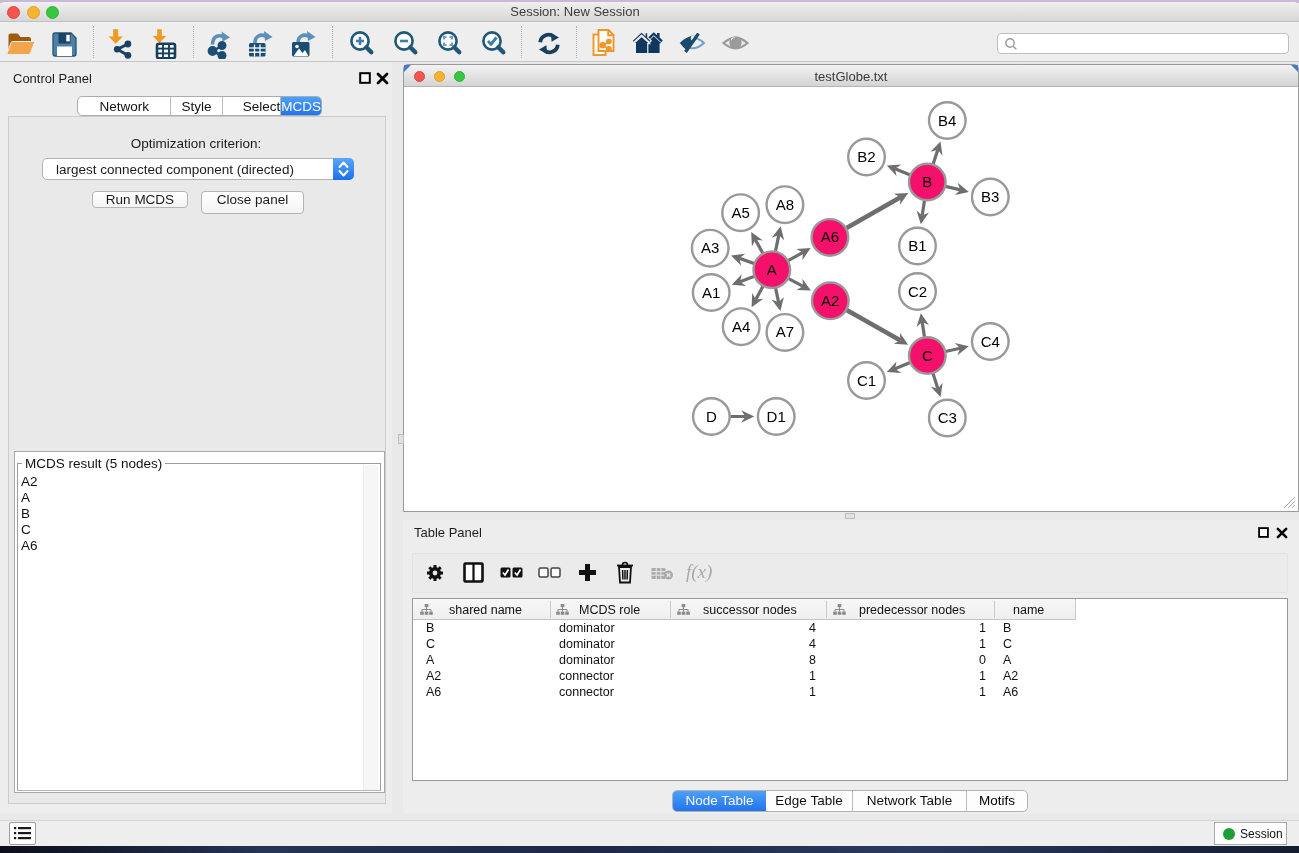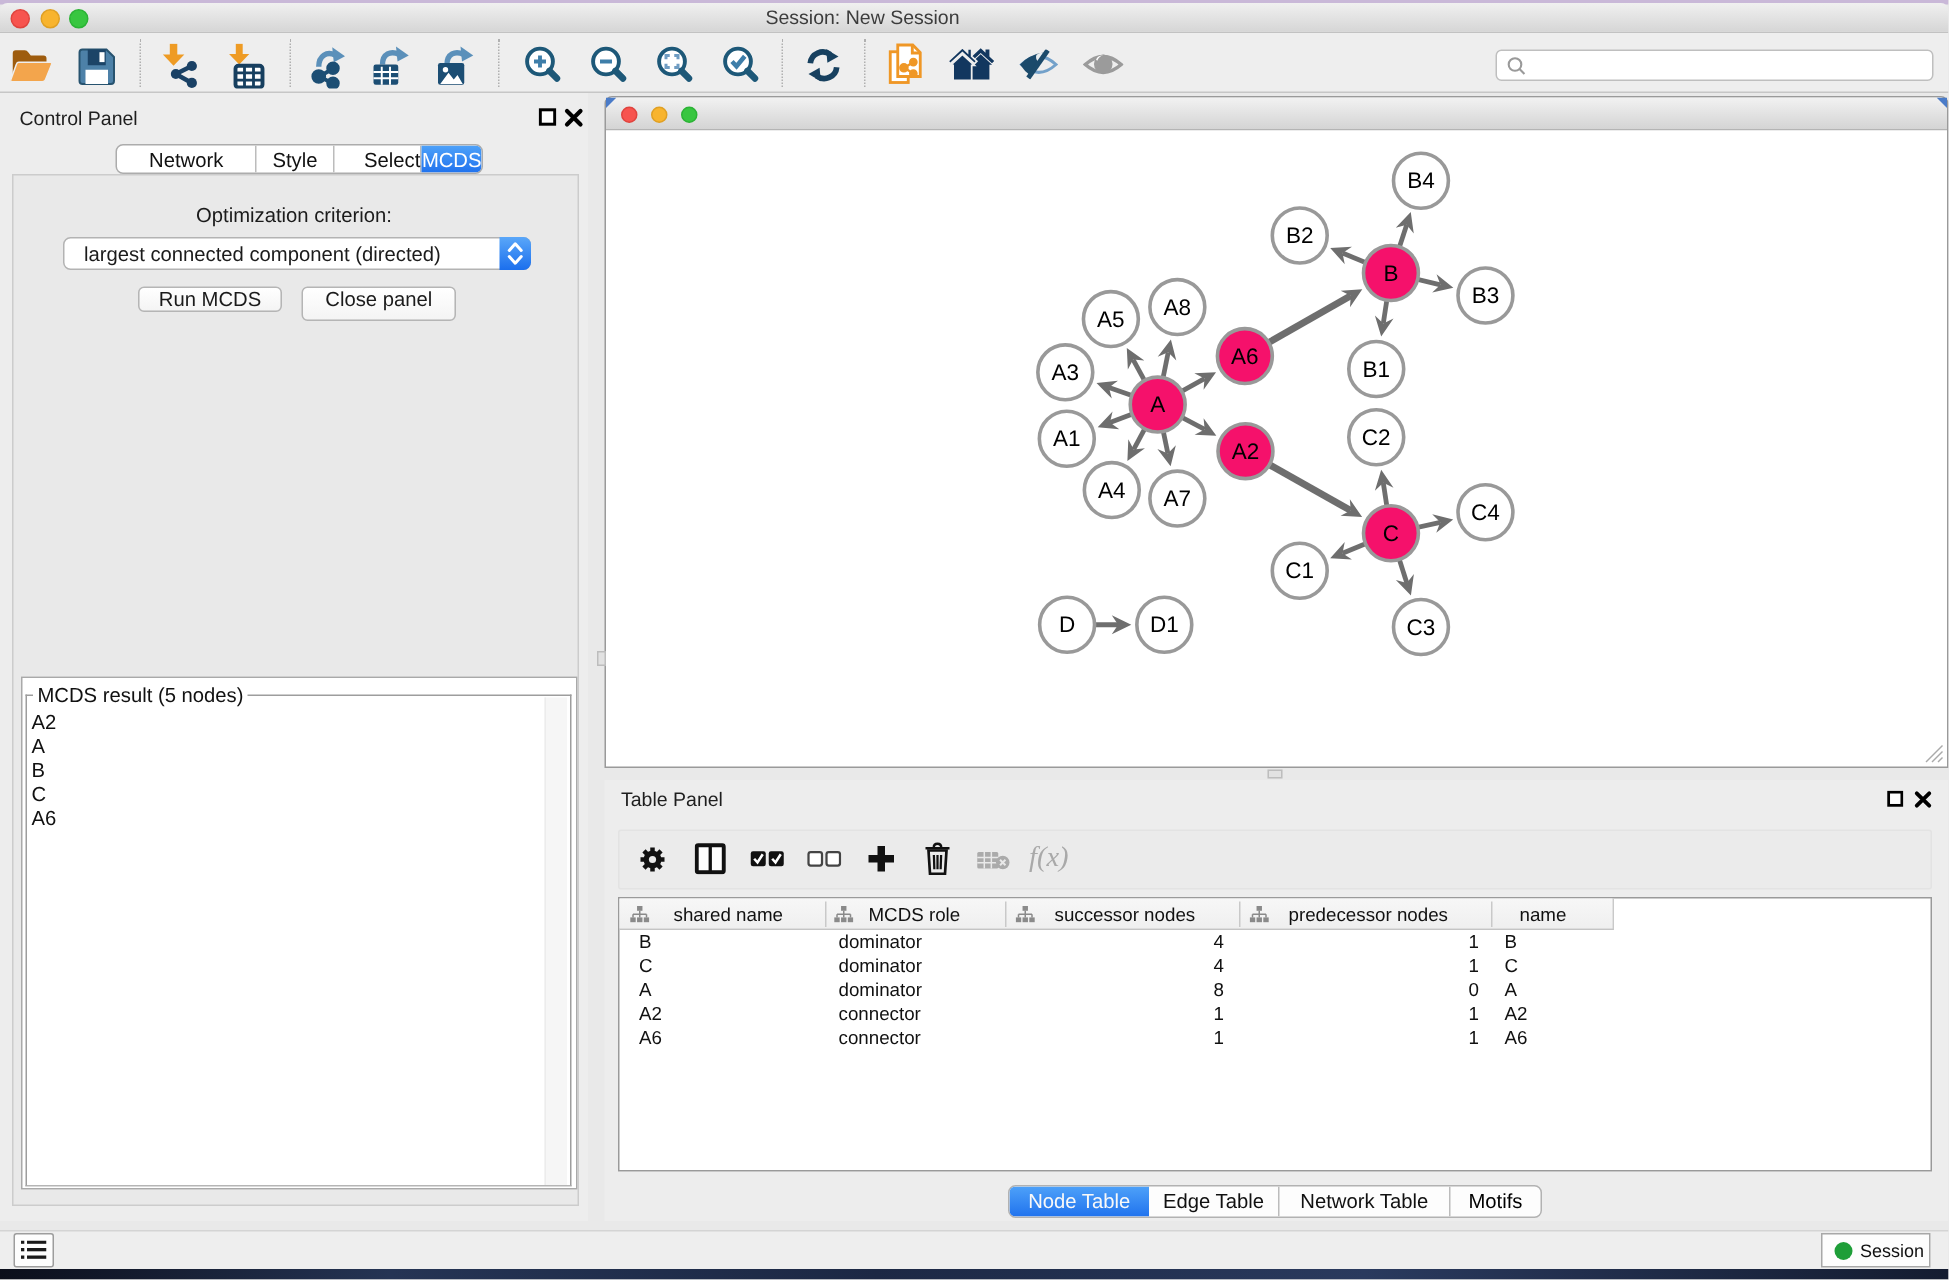--- a/index.html
+++ b/index.html
@@ -233,20 +233,21 @@
 <div class="abs" style="left:1214px;top:822px;width:73px;height:23px;background:#fdfdfd;border:1px solid #a8a8a8;display:flex;align-items:center">
 <div style="width:12px;height:12px;border-radius:50%;background:#1e9e38;margin-left:8px"></div>
 <div style="font-size:12px;color:#111;margin-left:5px">Session</div>
 </div>
 
 <div class="abs" style="left:403px;top:64px;width:896px;height:448px;border:1px solid #9a9a9a;border-radius:5px 5px 0 0;background:#fff">
 <div style="position:absolute;left:0;top:0;width:100%;height:22px;background:linear-gradient(#f2f2f2,#d4d4d4);border-bottom:1px solid #b4b4b4;border-radius:4px 4px 0 0"></div>
 <div class="light" style="width:11px;height:11px;position:absolute;left:9.5px;top:5.5px;background:#f7544f;border:0.5px solid #e0443e"></div>
 <div class="light" style="width:11px;height:11px;position:absolute;left:29.5px;top:5.5px;background:#f8b42e;border:0.5px solid #e0a023"></div>
 <div class="light" style="width:11px;height:11px;position:absolute;left:49.5px;top:5.5px;background:#38c640;border:0.5px solid #2bb335"></div>
+<div style="position:absolute;left:0;top:4px;width:100%;text-align:center;font-size:13px;color:#3a3a3a">testGlobe.txt</div>
 <svg style="position:absolute;left:0;top:0" width="7" height="7" viewBox="0 0 7 7">
       <path d="M0 0 L7 0 L0 7 Z" fill="#4a7bc8"></path>
     </svg>
 <svg style="position:absolute;right:0;top:0" width="7" height="7" viewBox="0 0 7 7">
       <path d="M0 0 L7 0 L7 7 Z" fill="#4a7bc8"></path>
     </svg>
 <svg style="position:absolute;right:2px;bottom:2px" width="13" height="13" viewBox="0 0 13 13">
       <g stroke="#aaa" stroke-width="1">
         <line x1="12" y1="1" x2="1" y2="12"></line>
         <line x1="12" y1="5" x2="5" y2="12"></line>

